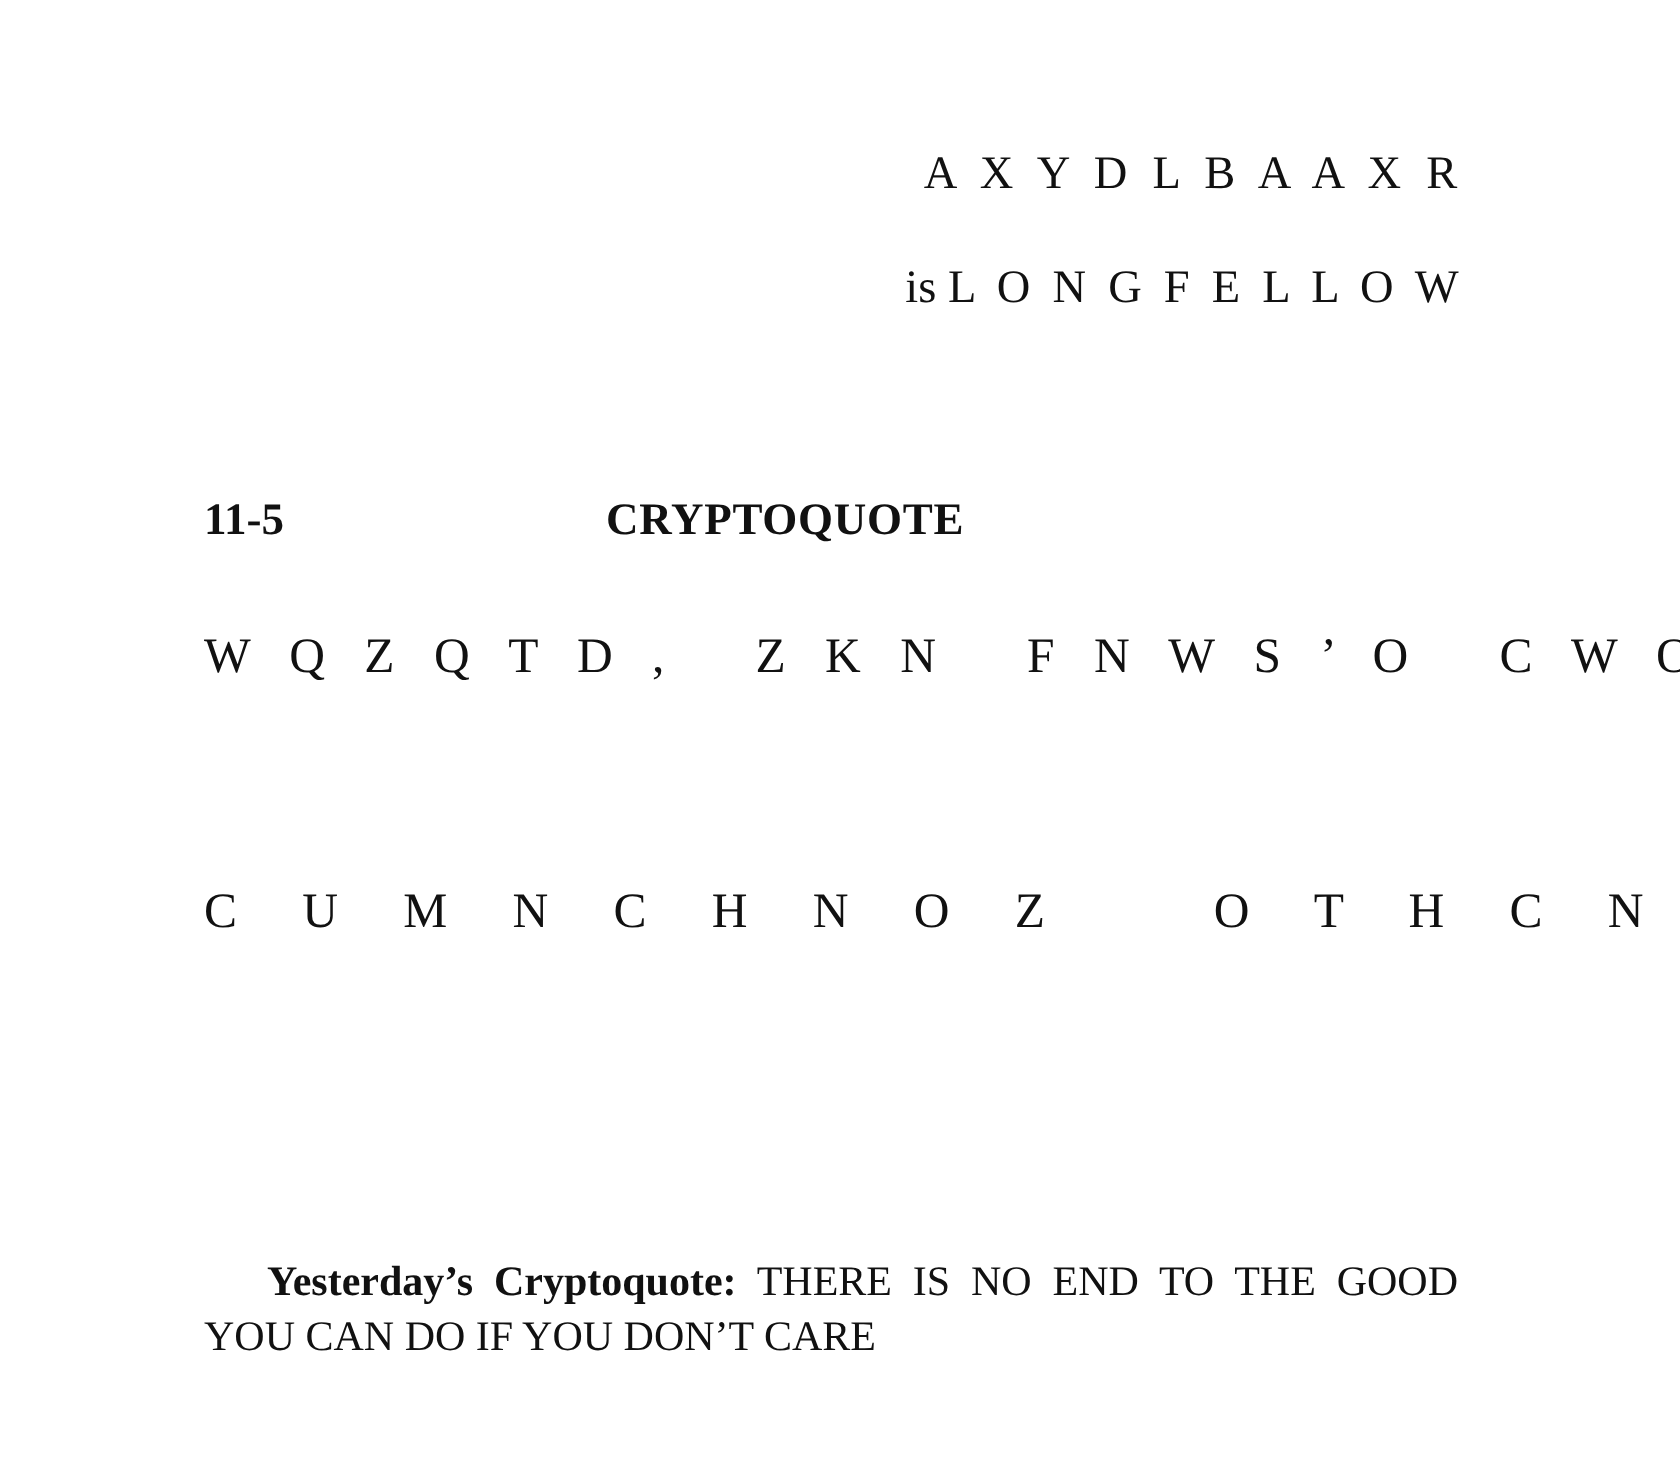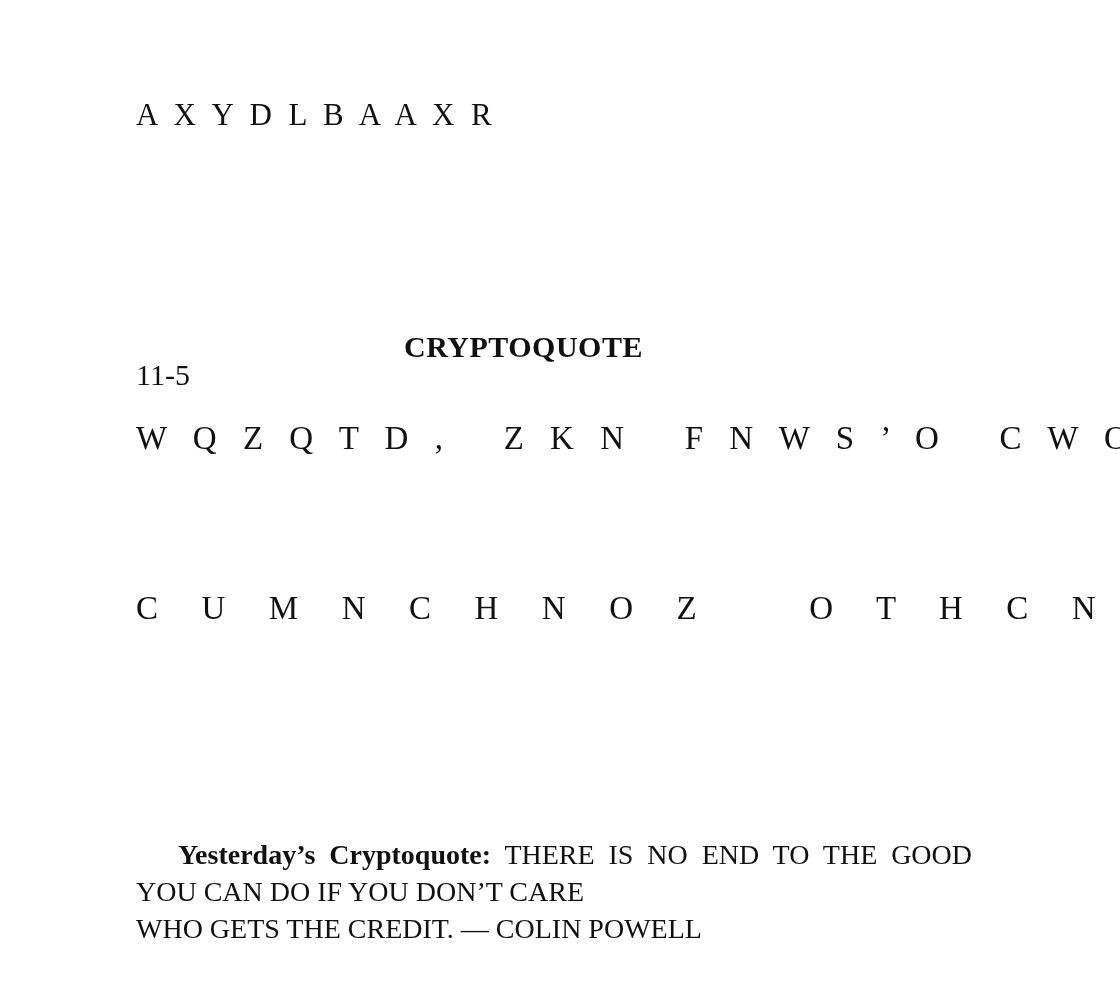--- a/index.html
+++ b/index.html
@@ -21,21 +21,21 @@
     box-sizing: border-box;
     padding: 0;
   }
 
   
   .sample-block {
     position: absolute;
     left: 136px;
     top: 96px;
     width: 840px;
-    text-align: left;
+    text-align: right;
   }
   .sample-line-1 {
     font-size: 31px;
     letter-spacing: 4.5px;
     line-height: 38px;
     white-space: pre;
   }
   .sample-line-2 {
     font-size: 31px;
     line-height: 38px;
@@ -67,23 +67,22 @@
     left: 136px;
     top: 330px;
     width: 836px;
     height: 42px;
   }
   .puzzle-date {
     position: absolute;
     left: 0px;
     top: 0px;
     font-size: 30px;
-    font-weight: normal;
+    font-weight: bold;
     letter-spacing: 0px;
-    margin-top: 28px;
   }
   .puzzle-title {
     position: absolute;
     left: 268px;
     top: 0px;
     font-size: 30px;
     font-weight: bold;
     letter-spacing: 0.5px;
   }
 
@@ -124,29 +123,31 @@
     text-align: left;
   }
 </style>
 </head>
 <body>
 
 <div class="page">
 
   <div class="sample-block">
     <div class="sample-line-1">A X Y D L B A A X R</div>
+    <div class="sample-line-2">
+      <span class="sample-word-is">is </span><span class="sample-word-cipher">L O N G F E L L O W</span>
+    </div>
   </div>
 
 
   <div class="title-row">
     <span class="puzzle-date">11-5</span>
     <span class="puzzle-title">CRYPTOQUOTE</span>
   </div>
 
   <div class="crypto-line" id="crypto-line-1">W Q Z Q T D ,   Z K N   F N W S ’ O   C W O Z ,</div>
   <div class="crypto-line" id="crypto-line-2">C  U  M  N  C  H  N  O  Z      O  T  H  C  N  .</div>
 
   <div class="previous">
     <span class="previous-label">Yesterday’s Cryptoquote:</span><span class="previous-text"> THERE IS NO END TO THE GOOD YOU CAN DO IF YOU DON’T CARE</span>
-    <div class="last-line">WHO GETS THE CREDIT. — COLIN POWELL</div>
   </div>
 
 </div>
 
 </body></html>

